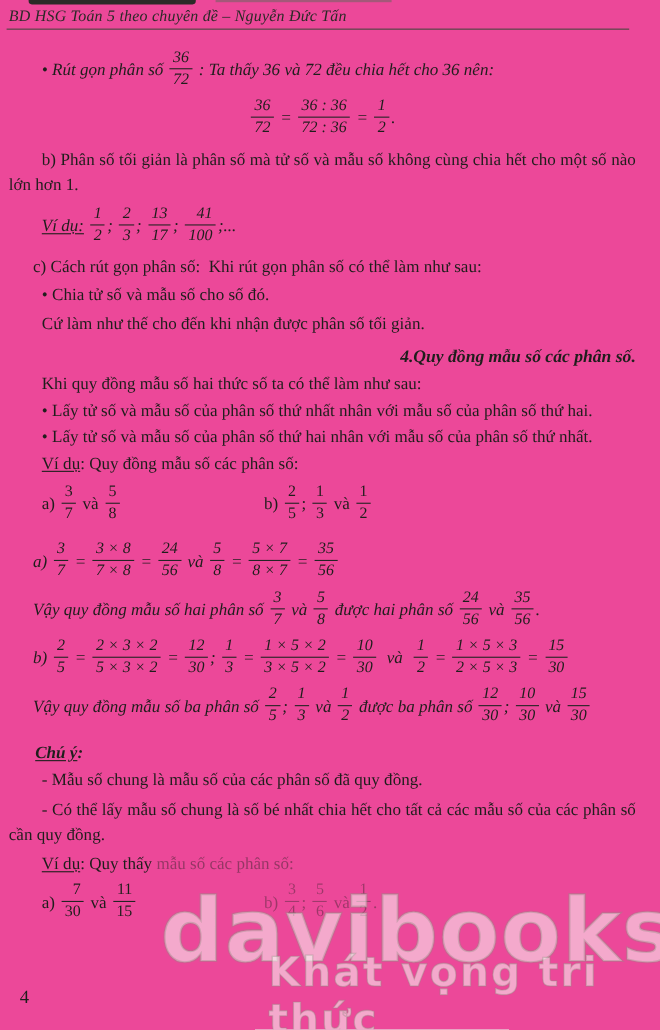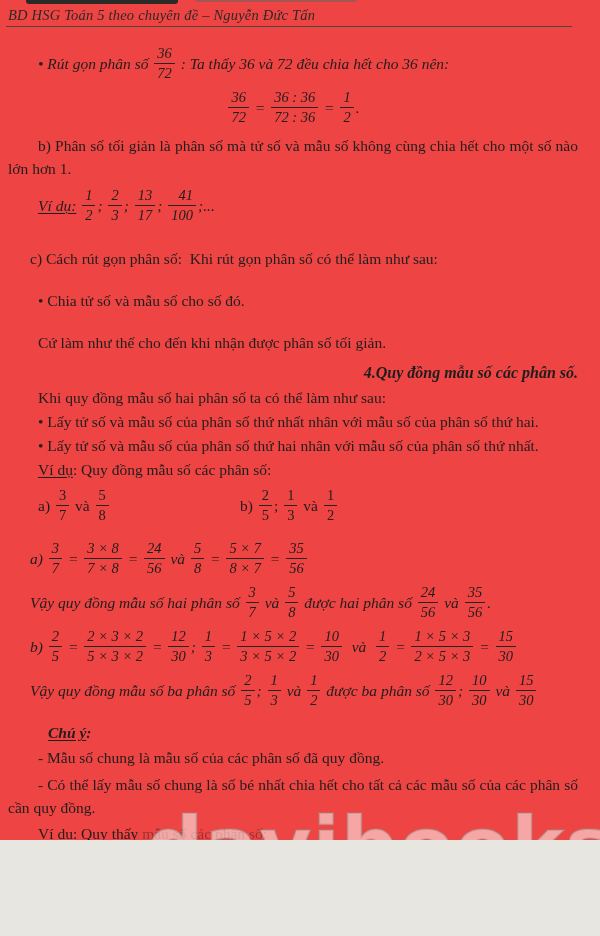--- a/index.html
+++ b/index.html
@@ -1,40 +1,40 @@
 <!DOCTYPE html>
 <html><head>
 <meta charset="utf-8">
 <style>
   html,body{margin:0;padding:0;background:#e8e6e1;}
-  .page{position:relative;width:600px;height:840px;margin:0 auto;background:#ef4444;
+  .page{position:relative;width:600px;height:936px;margin:0 auto;background:#ec4899;
         font-family:"Liberation Serif","DejaVu Serif",serif;color:#1f1e1c;overflow:hidden;}
   
   .scan-top{position:absolute;left:26px;top:0;width:152px;height:4px;background:#2b2a27;border-radius:0 0 3px 3px;}
   .scan-top2{position:absolute;left:196px;top:0;width:160px;height:2px;background:#6a665f;opacity:.55;}
   .edge-line{position:absolute;right:22px;top:0;height:100%;width:2px;
              background:linear-gradient(180deg,#967a62 0%,#c0a globalization 0%,#c3ac97 30%,#dccfc3 65%,rgba(220,207,195,0) 96%);opacity:.75;}
   
   .hdr{padding:7px 14px 2px 8px;font-style:italic;font-size:14.5px;color:#2b2a27;letter-spacing:.2px;}
   .hdr-rule{margin-left:6px;width:566px;border-top:1.6px solid #4a473f;}
   
   .content{position:absolute;left:8px;right:22px;top:26px;font-size:15.5px;line-height:22px;}
   .line{white-space:nowrap;}
   .ml30{margin-left:30px;}
   .ml22{margin-left:22px;}
   .mt18{margin-top:16px;}
-  .mt4{margin-top:20px;}
+  .mt4{margin-top:4px;}
   .mt2{margin-top:2px;}
   .center{text-align:center;white-space:nowrap;}
   .para{margin:4px 0;text-align:justify;text-indent:30px;line-height:23px;}
   .b{font-weight:bold;}
   .it{font-style:italic;}
   .sec-head{margin:8px 0 3px 6px;font-weight:bold;font-style:italic;font-size:16px;text-align:right;}
   .sec-num{display:inline-block;width:26px;}
-  .chuy-line{margin:9px 0 3px 40px;}
+  .chuy-line{margin:9px 0 3px 24px;}
   .chuy-line .lbl{font-style:italic;font-weight:bold;text-decoration:underline;text-underline-offset:2px;}
   
   .frac{display:inline-block;vertical-align:middle;text-align:right;margin:0 2px;transform:translateY(-2px);}
   .frac .num{display:block;font-size:14.5px;line-height:17px;padding:0 3px 1px;border-bottom:1.4px solid #242424;}
   .frac .den{display:block;font-size:14.5px;line-height:17px;padding:1px 3px 0;}
   .seg-u{text-decoration:underline;text-underline-offset:2px;}
   .seg-faint{opacity:.42;}
   .tallrow{line-height:44px;font-style:italic;}
   
   .prob-row{position:relative;height:54px;margin-top:2px;}
@@ -75,21 +75,21 @@
     <div class="line mt4 ml22">c) Cách rút gọn phân số:&nbsp; Khi rút gọn phân số có thể làm như sau:</div>
 
     <div class="line mt4 ml30">• Chia tử số và mẫu số cho số đó.</div>
 
     <div class="line mt4 ml30">Cứ làm như thế cho đến khi nhận được phân số tối giản.</div>
 
     <div class="sec-head">
       <span class="sec-num">4.</span><span>Quy đồng mẫu số các phân số.</span>
     </div>
 
-    <div class="line ml30">Khi quy đồng mẫu số hai phân số ta có thể làm như sau:</div>
+    <div class="line ml30">Khi quy đồng mẫu số hai thức số ta có thể làm như sau:</div>
     <div class="line mt2 ml30">• Lấy tử số và mẫu số của phân số thứ nhất nhân với mẫu số của phân số thứ hai.</div>
     <div class="line mt2 ml30">• Lấy tử số và mẫu số của phân số thứ hai nhân với mẫu số của phân số thứ nhất.</div>
 
     <div class="line mt2 ml30"><span class="seg-u">Ví dụ</span><span class="seg-txt">: Quy đồng mẫu số các phân số:</span></div>
 
     <div class="prob-row">
       <div class="prob-a"><span class="seg-txt">a) </span><span class="frac"><span class="num">3</span><span class="den">7</span></span><span class="seg-txt"> và </span><span class="frac"><span class="num">5</span><span class="den">8</span></span></div>
       <div class="prob-b"><span class="seg-txt">b) </span><span class="frac"><span class="num">2</span><span class="den">5</span></span><span class="seg-txt">; </span><span class="frac"><span class="num">1</span><span class="den">3</span></span><span class="seg-txt"> và </span><span class="frac"><span class="num">1</span><span class="den">2</span></span></div>
     </div>
 

